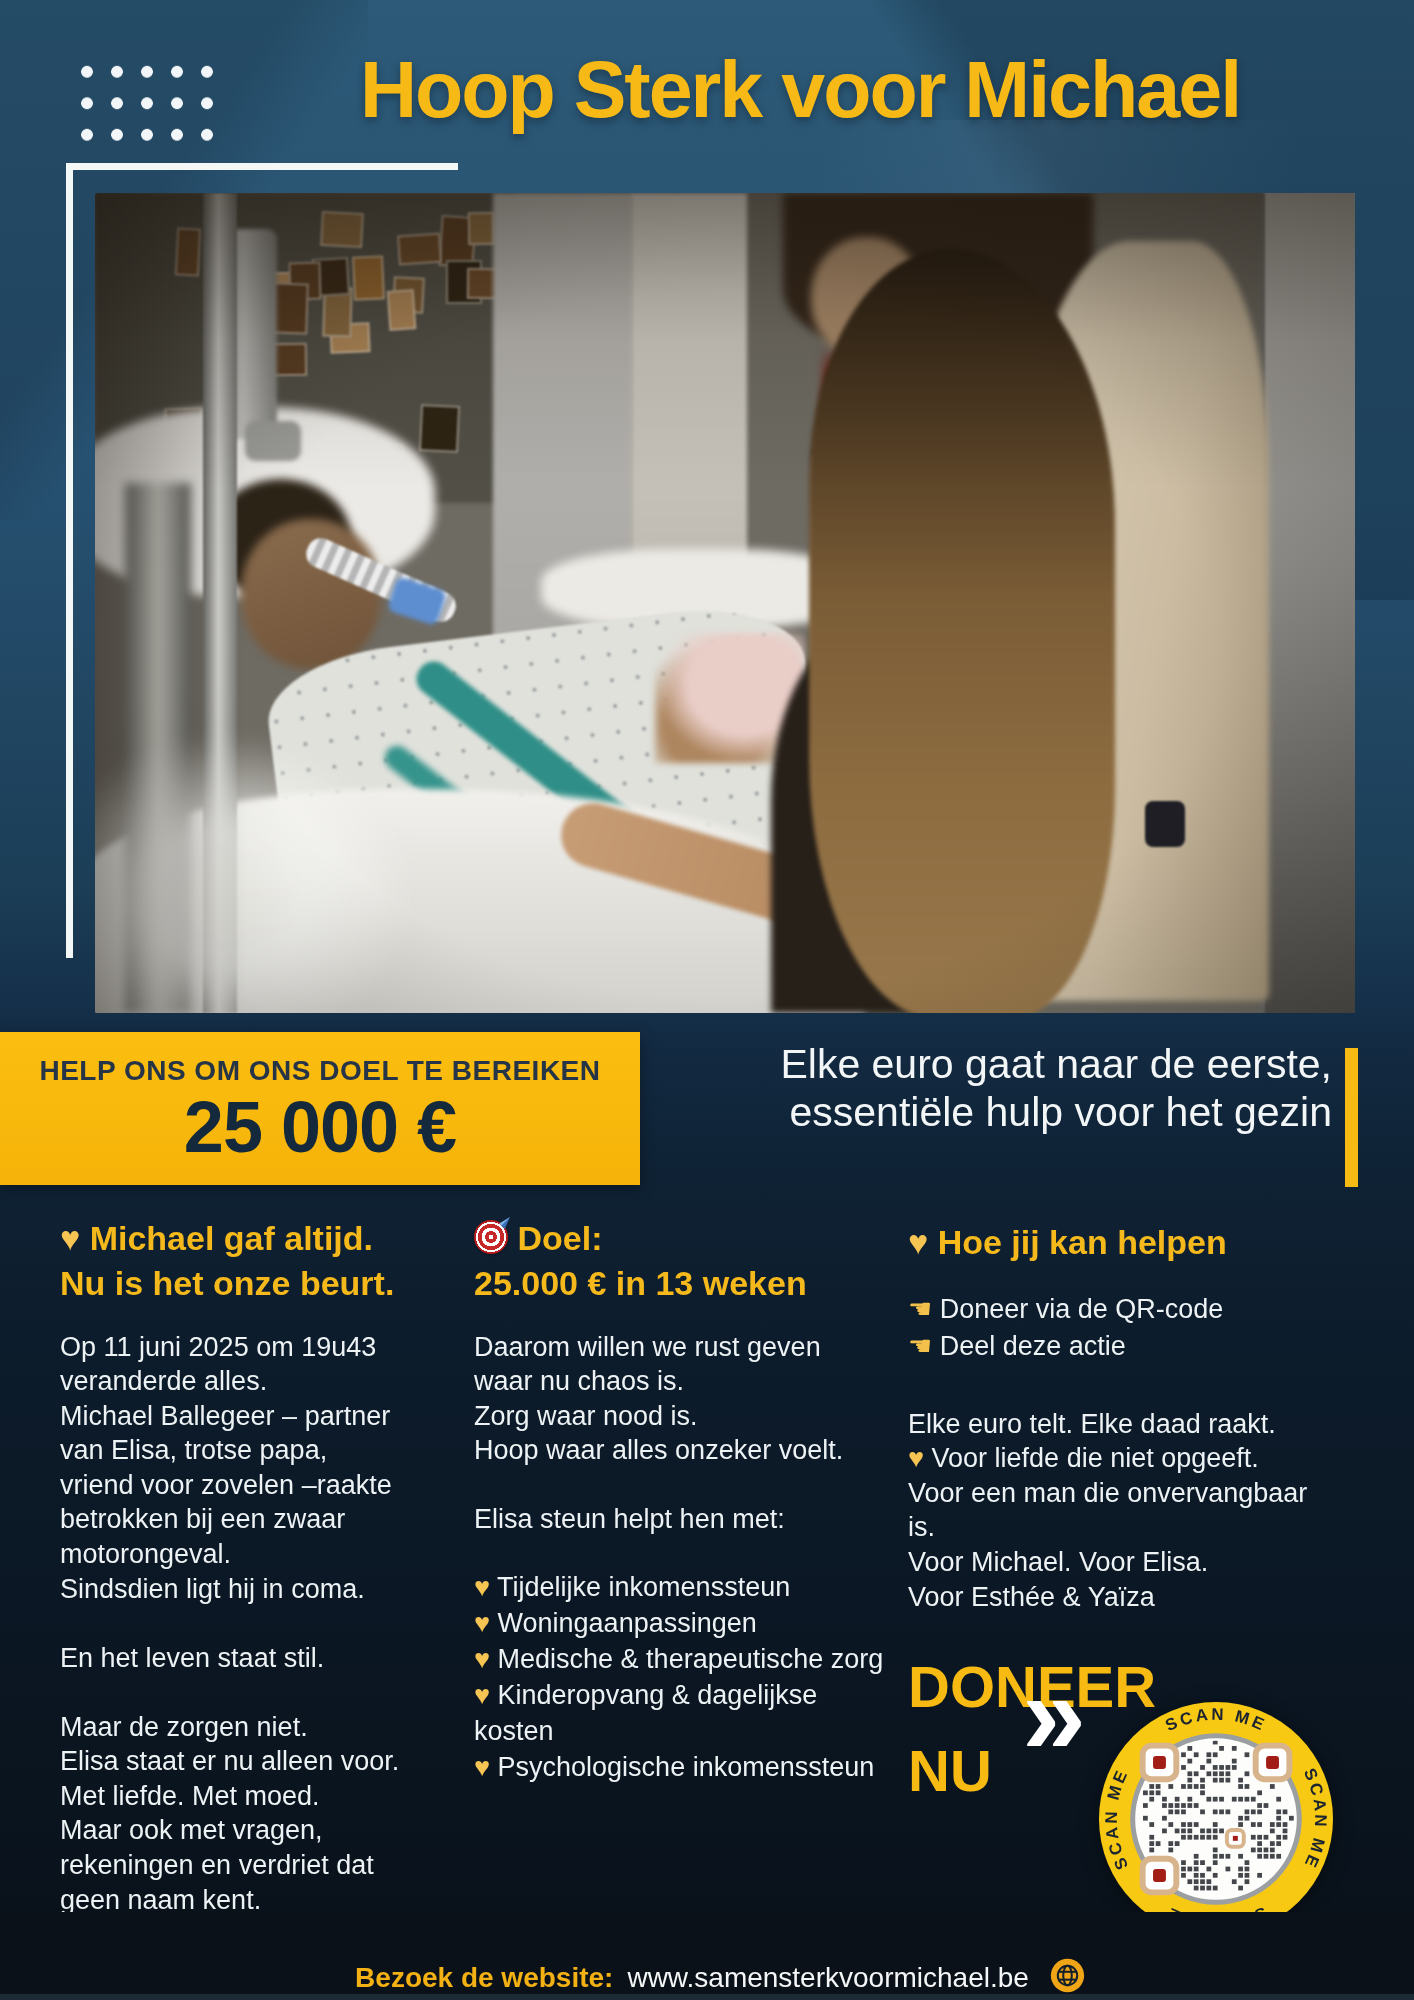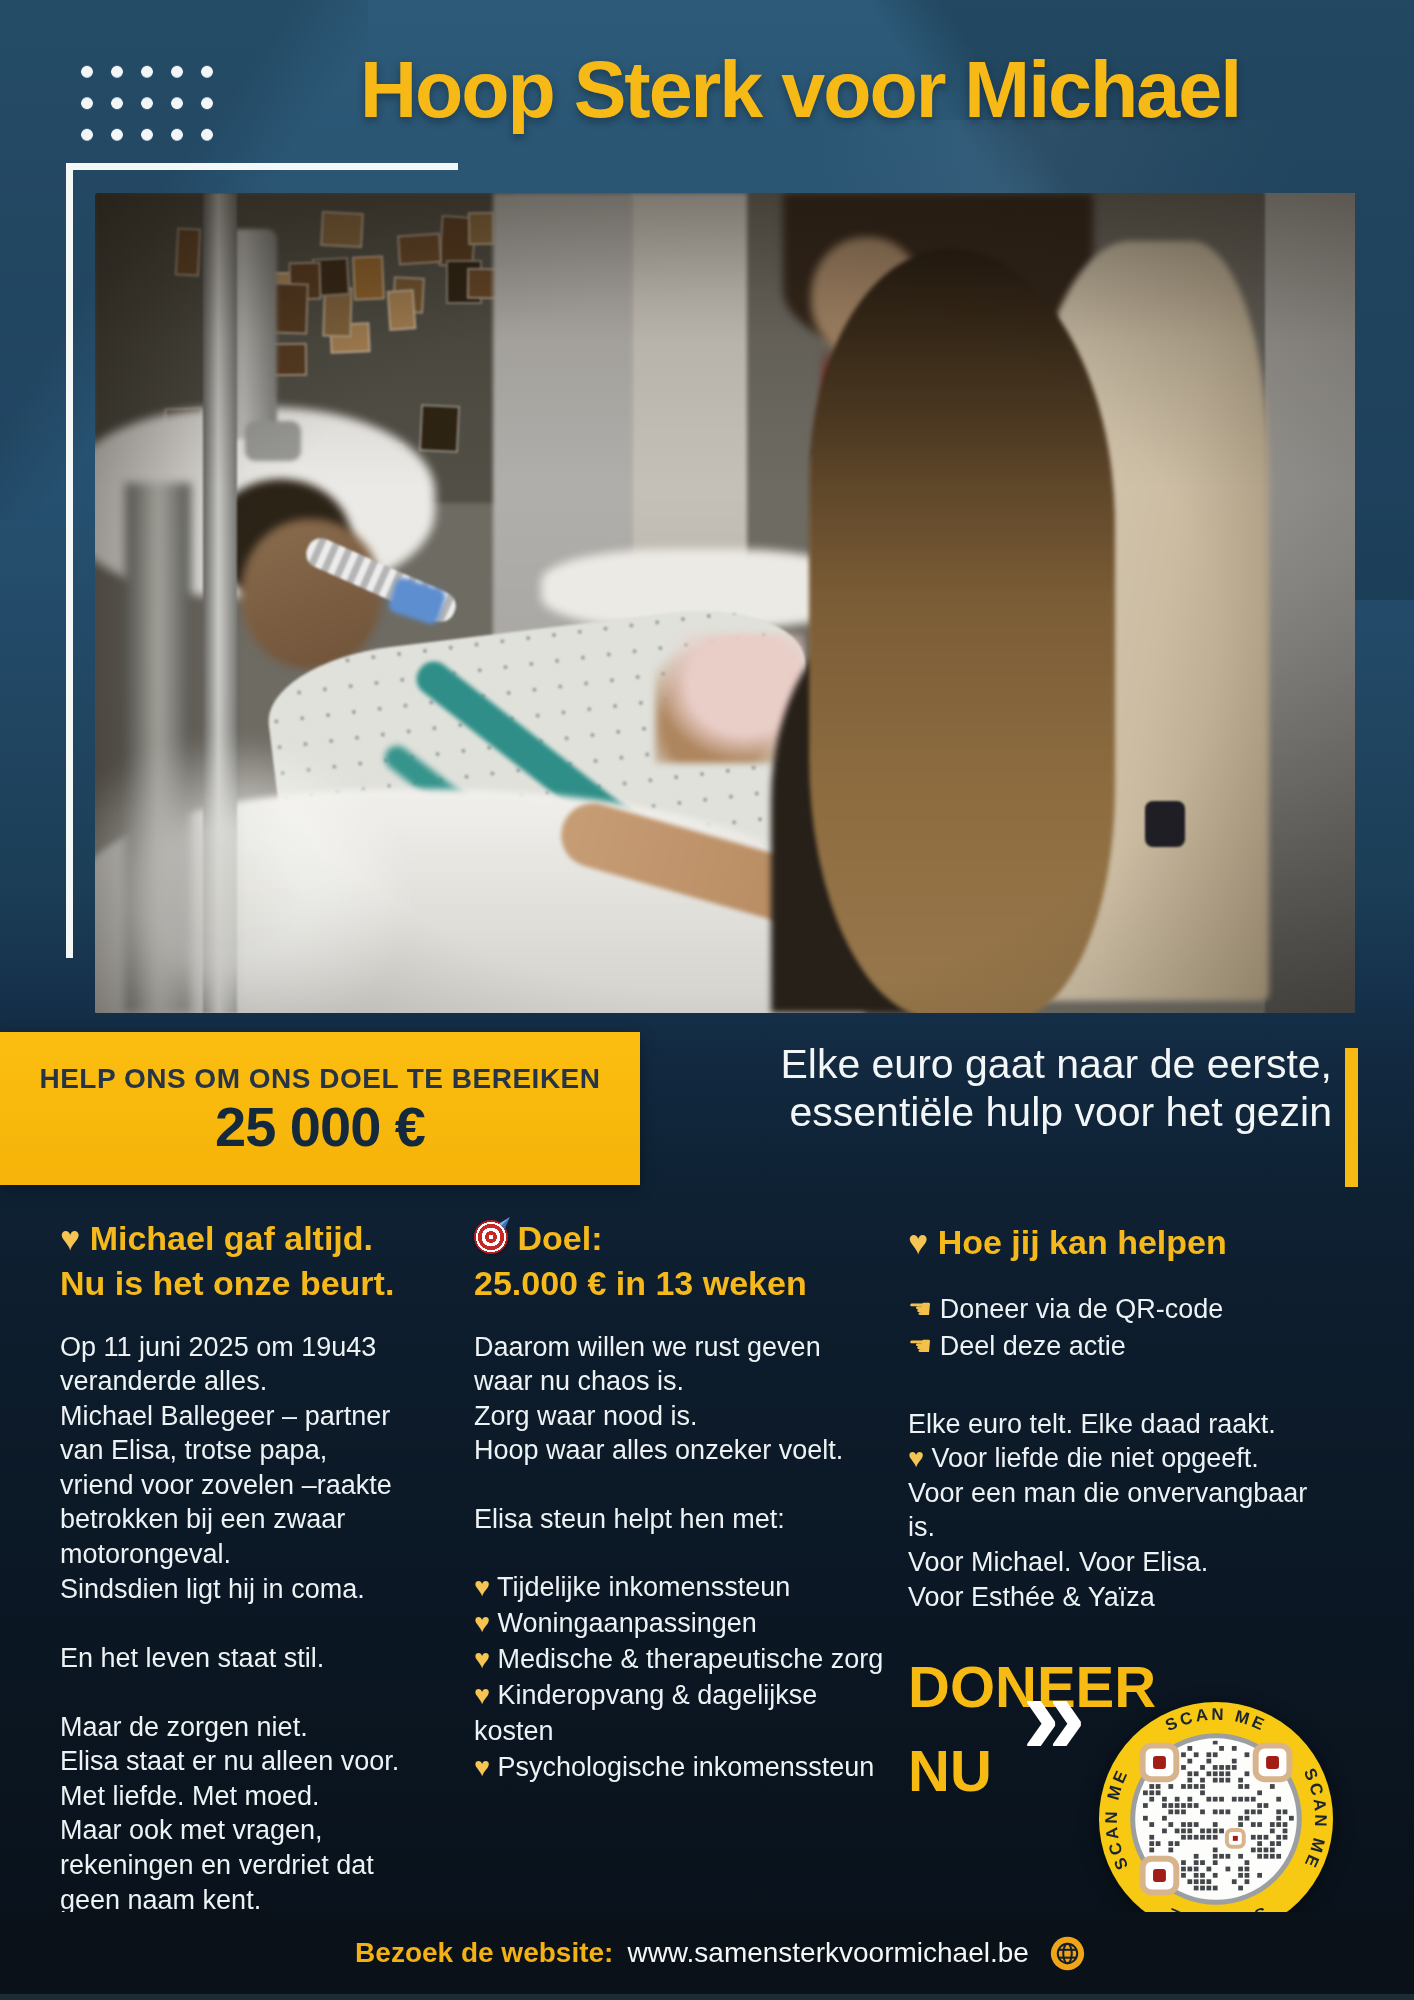--- a/index.html
+++ b/index.html
@@ -86,21 +86,21 @@
     background:radial-gradient(ellipse,rgba(248,248,244,.8) 0 30%,rgba(248,248,244,0) 70%);}
   .p-vignette{left:0;top:0;right:0;bottom:0;
     background:linear-gradient(180deg,rgba(25,18,10,.42) 0,rgba(25,18,10,.12) 18%,rgba(0,0,0,0) 36%),
                linear-gradient(90deg,rgba(20,14,8,.3) 0,rgba(0,0,0,0) 12%),
                radial-gradient(ellipse at 50% 55%,rgba(0,0,0,0) 55%,rgba(15,12,8,.28) 100%);}
 
   
   .banner { left:0; top:1032px; width:640px; height:153px; background:linear-gradient(180deg,#FBBE10,#F6B309);
     display:flex; flex-direction:column; justify-content:center; align-items:center; box-shadow:0 4px 14px rgba(0,0,0,.35); }
   .banner-kicker { font-size:28px; font-weight:bold; color:#253447; letter-spacing:.5px; }
-  .banner-amount { margin-top:4px; font-size:56px; font-weight:bold; color:#15293C; letter-spacing:-1px; line-height:1; }
+  .banner-amount { margin-top:4px; font-size:72px; font-weight:bold; color:#15293C; letter-spacing:-1px; line-height:1; }
 
   .quote { left:660px; top:1040px; width:672px; height:150px; text-align:right;
     font-size:41px; color:#f3f6f7; line-height:1.18; font-weight:normal; }
   .quote-bar { left:1345px; top:1048px; width:13px; height:139px; background:#F6BA12; }
 
   
   .col { color:#edf2f4; font-size:27px; line-height:1.28; }
   .col h2 { font-size:34px; line-height:1.32; font-weight:bold; color:#F5B91C; }
   .col h2 .h-text { white-space:pre-line; }
   .pre { white-space:pre-line; }
@@ -121,21 +121,21 @@
   .bullets { margin-top:26px; }
   .bullets .li { line-height:1.37; }
   .col3 .p1 { margin-top:42px; }
   .cta { margin-top:44px; font-size:58px; font-weight:bold; color:#F6BA12; letter-spacing:0; line-height:1; }
   .cta .l2 { margin-top:26px; }
   .chev { left:1022px; top:1648px; font-size:115px; font-weight:bold; color:#ffffff; letter-spacing:-4px; }
   .qr-badge { left:1097px; top:1700px; width:238px; height:238px; filter:drop-shadow(0 4px 10px rgba(0,0,0,.45)); }
 
   
   .footer { left:0; top:1912px; width:1414px; height:82px; background:#0a1119;
-    display:flex; align-items:center; justify-content:center; gap:14px; padding-left:27px; }
+    display:flex; align-items:flex-end; justify-content:center; gap:14px; padding-left:27px; }
   .footer-label { font-size:28px; font-weight:bold; color:#F3B114; }
   .footer-url { font-size:28px; color:#f4f6f7; }
   .globe-icon { width:37px; height:37px; margin-left:6px; }
   .bottom-strip { left:0; top:1994px; width:1414px; height:6px; background:#1d2b36; }
 </style>
 </head>
 <body>
 
 <div class="page">
 

